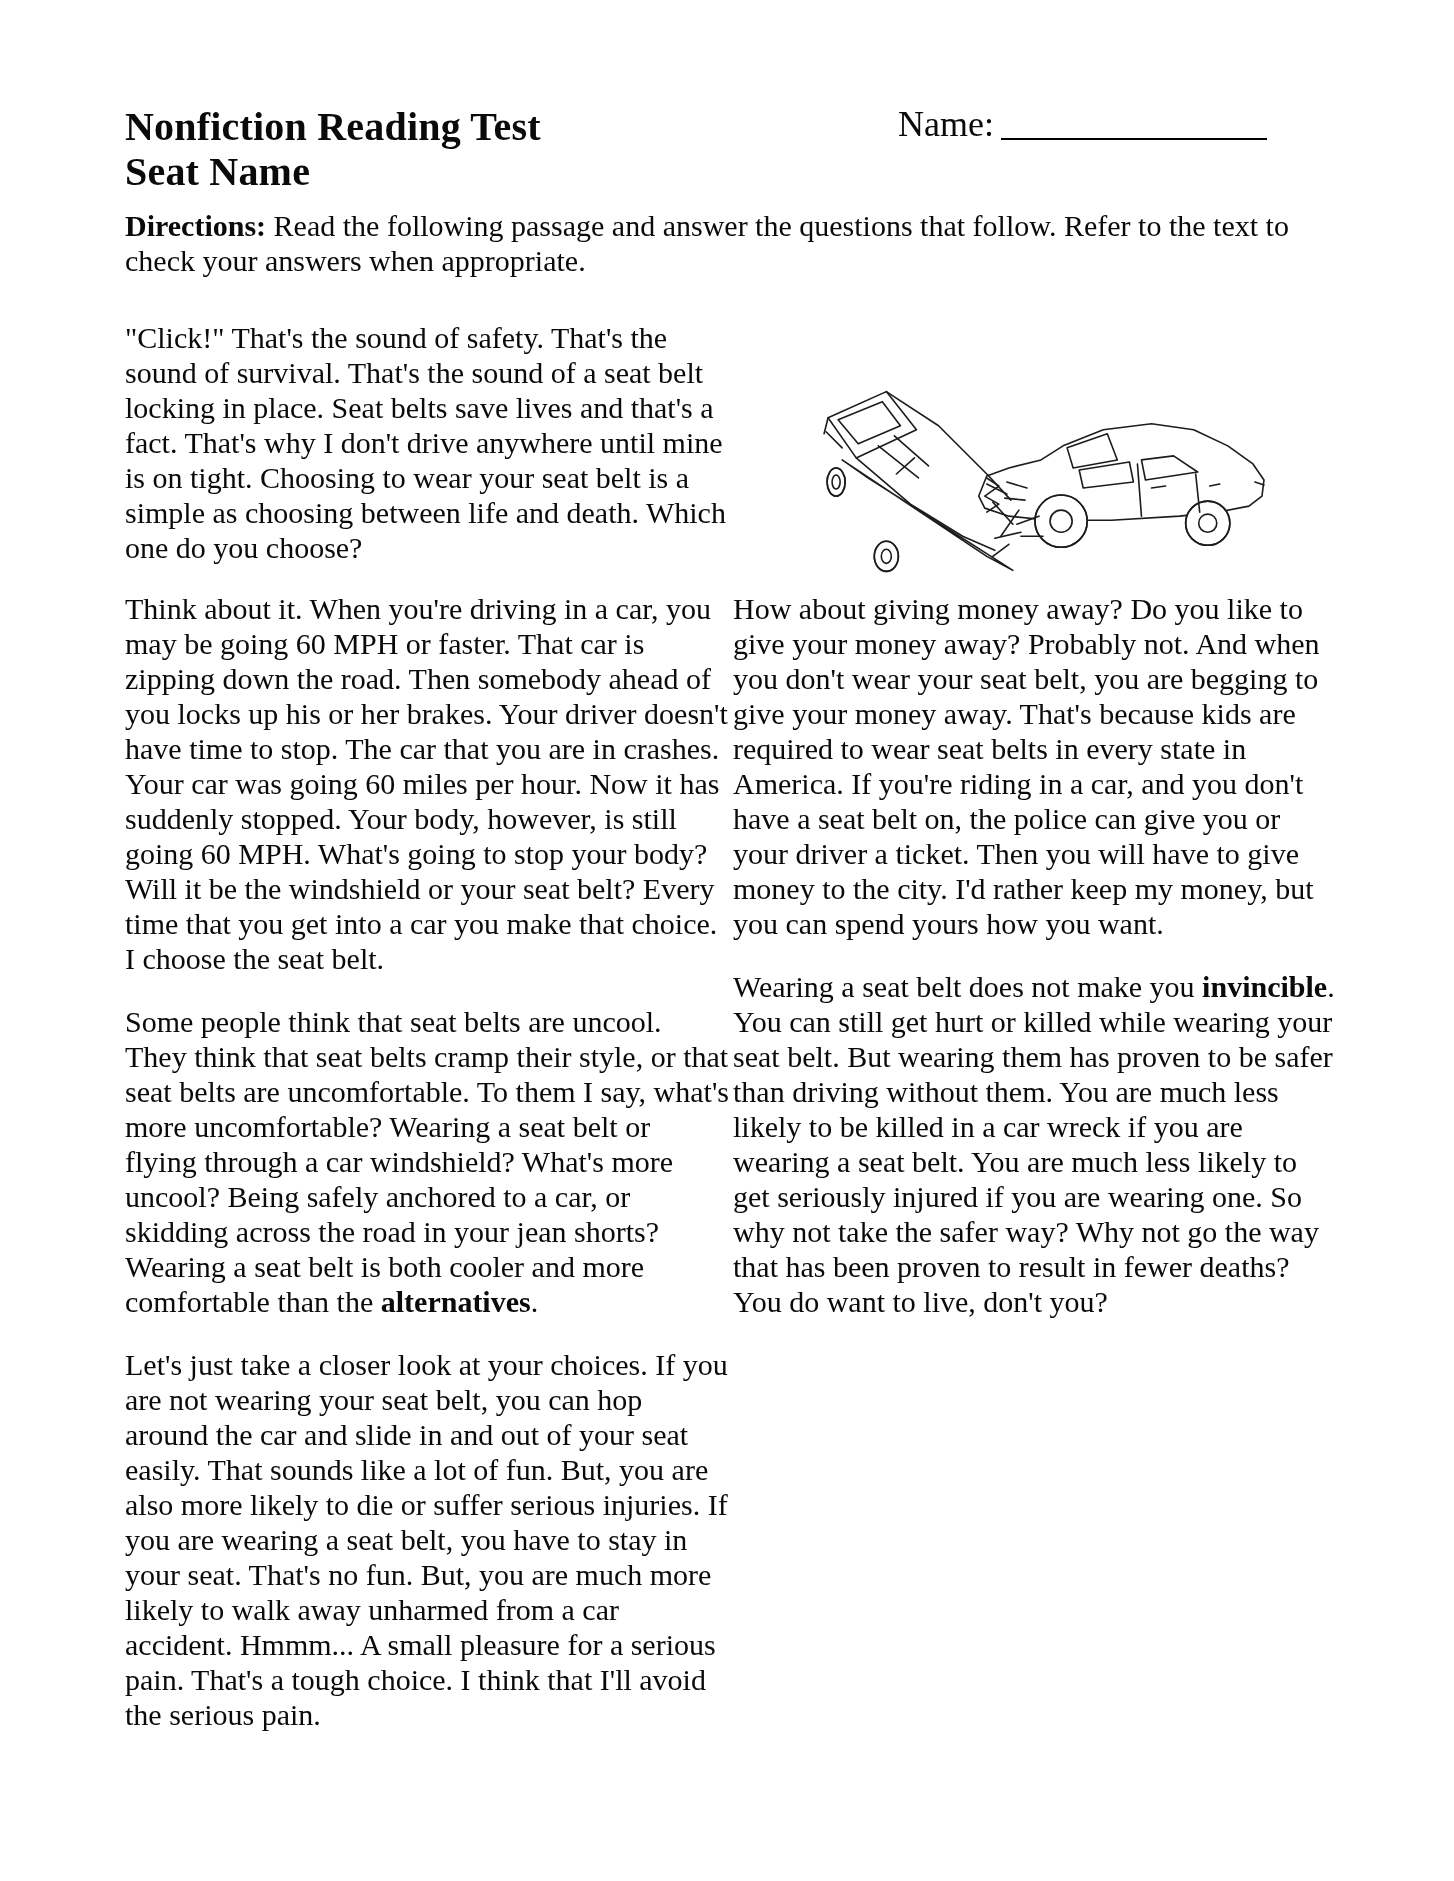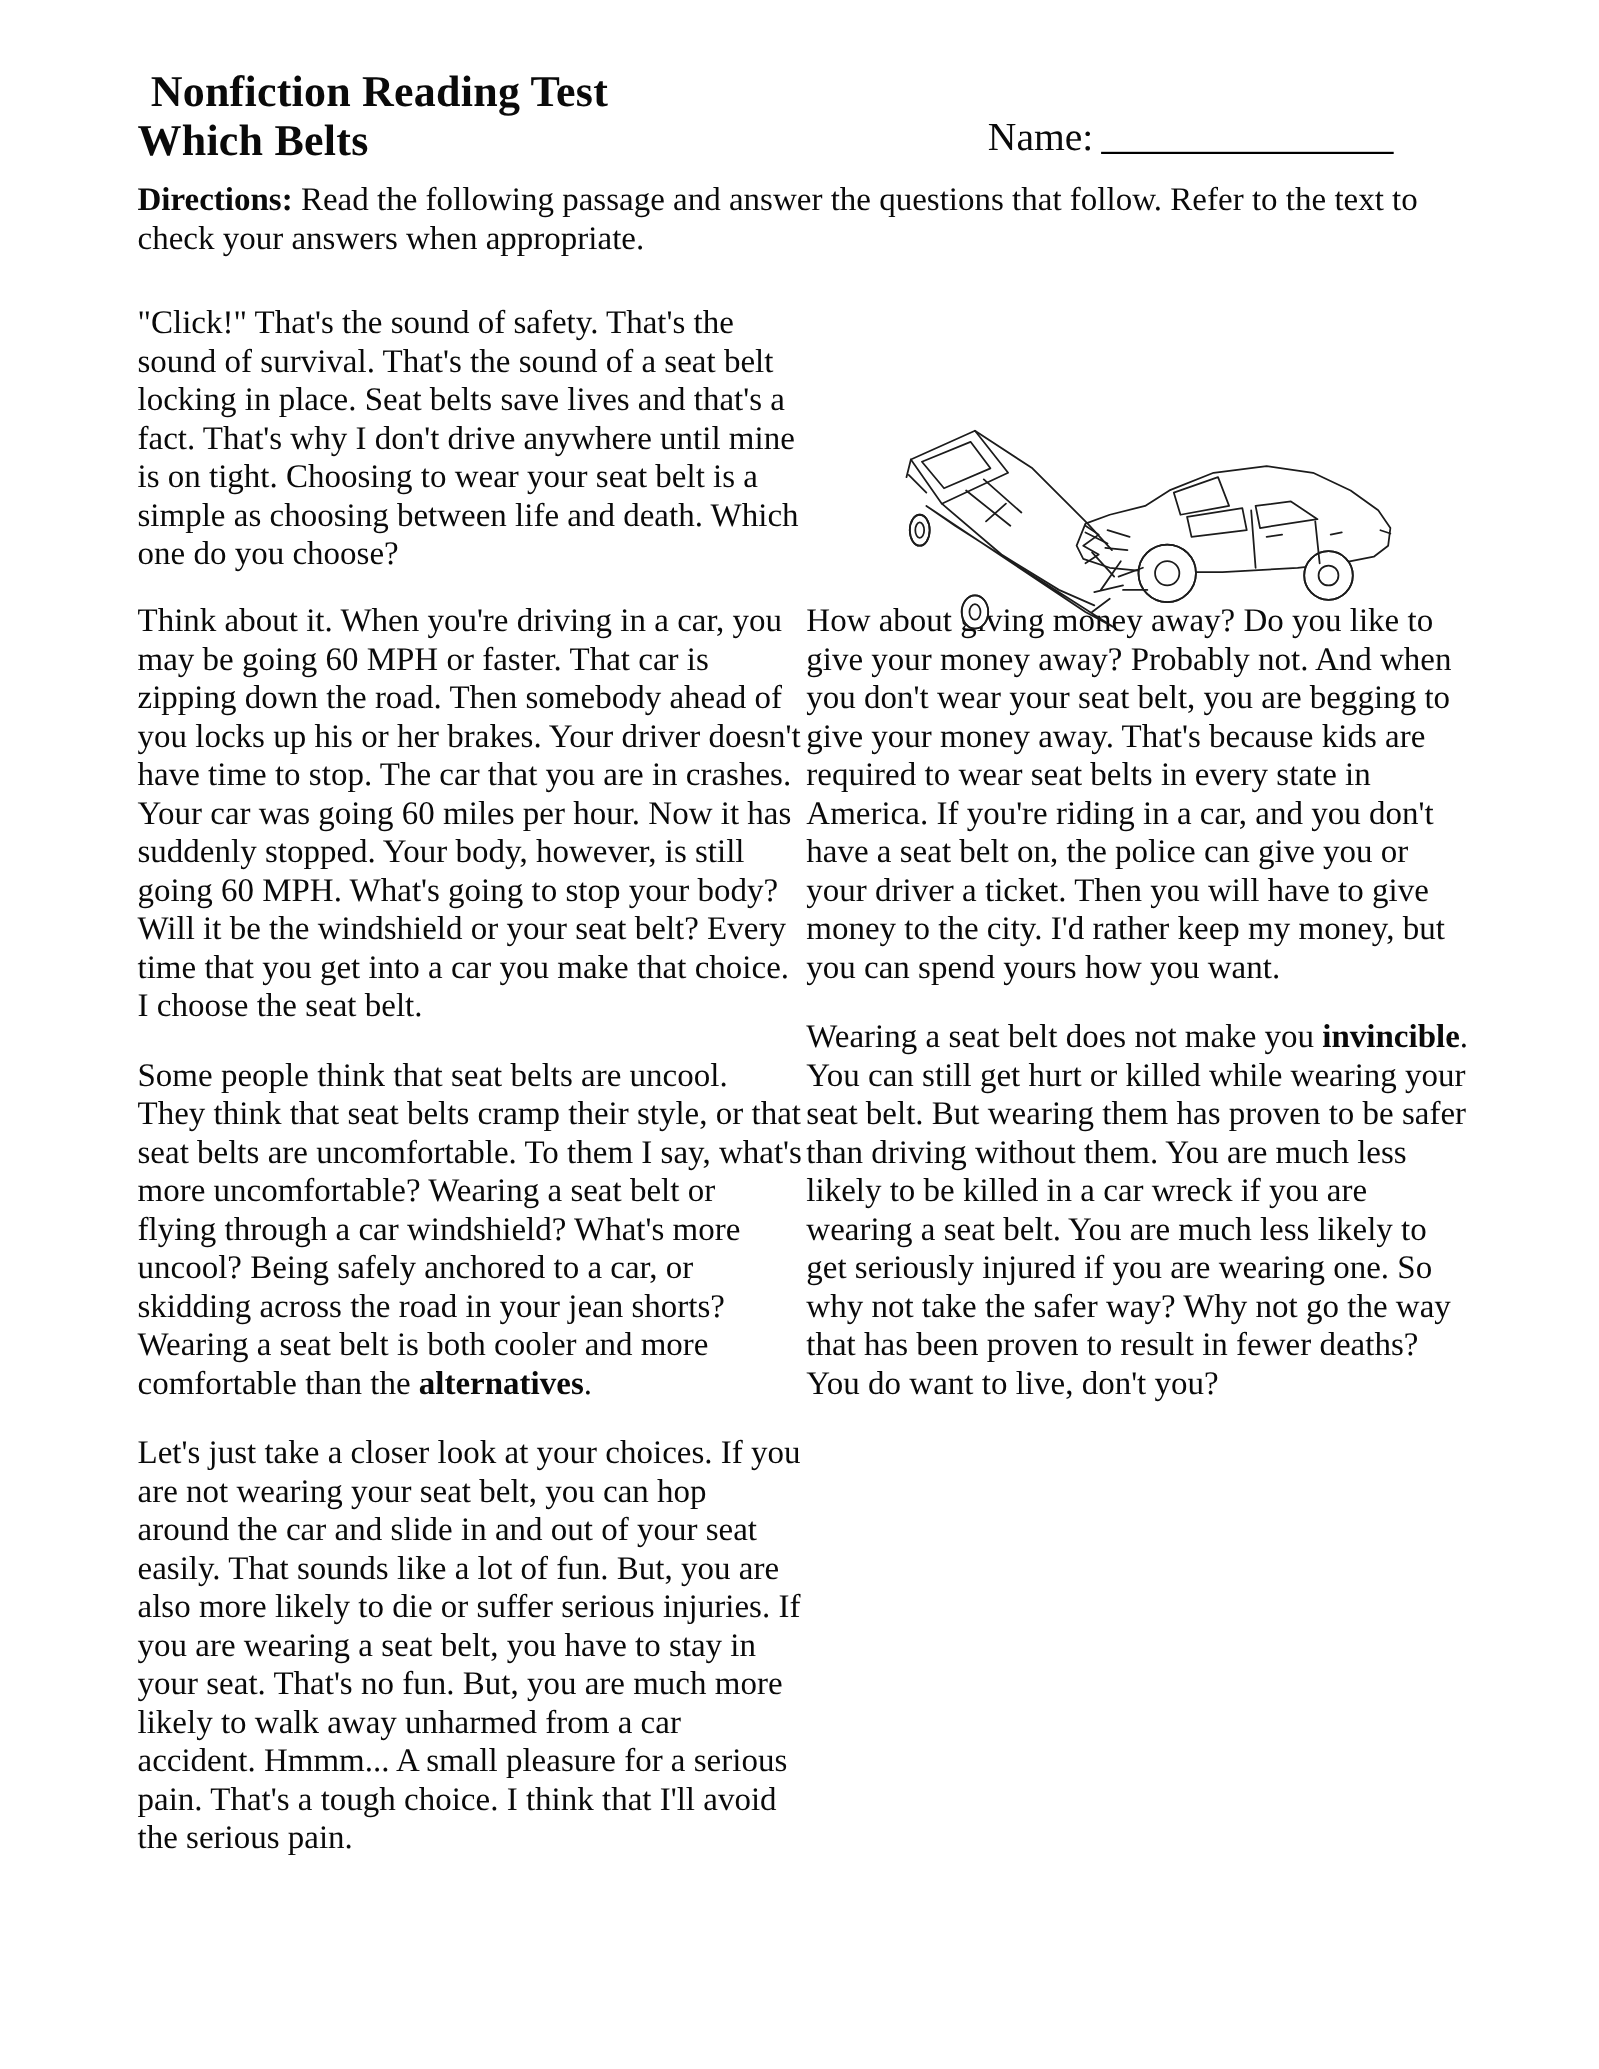--- a/index.html
+++ b/index.html
@@ -29,21 +29,21 @@
     margin-left: 7px;
     border-bottom: 2px solid #000;
   }
   h1.title, h2.subtitle {
     margin: 0;
     font-size: 40px;
     line-height: 45px;
     font-weight: bold;
     letter-spacing: 0.2px;
   }
-  h1.title { padding-top: 60px; margin-left: 12px; }
+  h1.title { padding-top: 104px; }
   .directions {
     margin: 14px 0 0 0;
     font-size: 30px;
     line-height: 35px;
     max-width: 1215px;
   }
   .intro-row { margin-top: 42px; }
   .columns { margin-top: 26px; display: flex; gap: 4px; }
   .col { width: 604px; }
   .para {
@@ -73,21 +73,21 @@
 <body>
 
 <div class="page">
 
   <div class="name-row">
     <span class="name-label">Name:</span>
     <span class="name-line"></span>
   </div>
 
   <h1 class="title">Nonfiction Reading Test</h1>
-  <h2 class="subtitle">Which Belts</h2>
+  <h2 class="subtitle">Seat Name</h2>
 
   <p class="directions"><b>Directions:</b><span> Read the following passage and answer the questions that follow. Refer to the text to check your answers when appropriate.</span></p>
 
   <div class="intro-row">
     <div class="col">
         <p class="para"><span>"Click!" That's the sound of safety. That's the sound of survival. That's the sound of a seat belt locking in place. Seat belts save lives and that's a fact. That's why I don't drive anywhere until mine is on tight. Choosing to wear your seat belt is a simple as choosing between life and death. Which one do you choose?</span></p>
       </div>
   </div>
 
   <svg class="crash-art" viewBox="0 0 456 190" aria-hidden="true">

